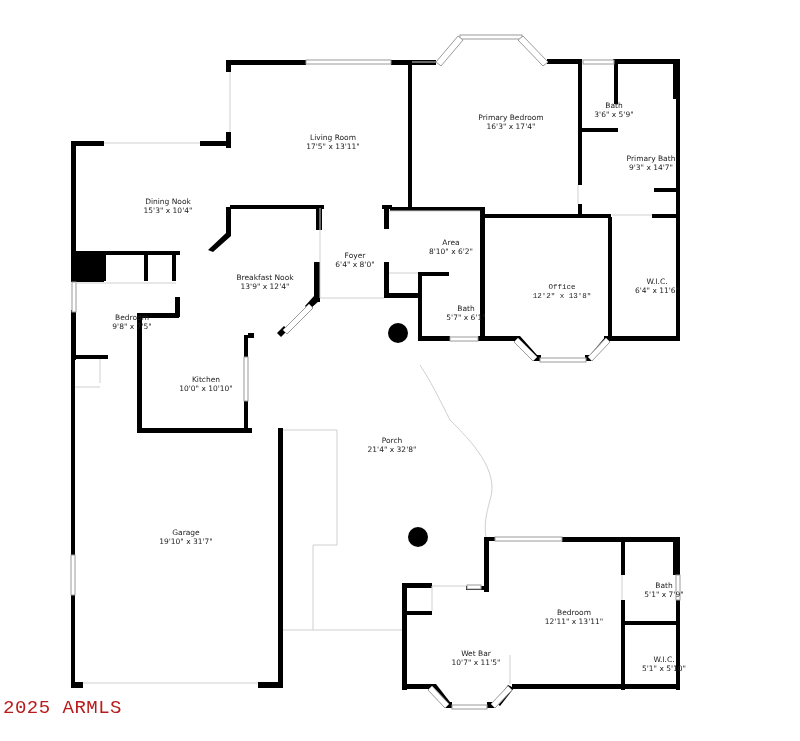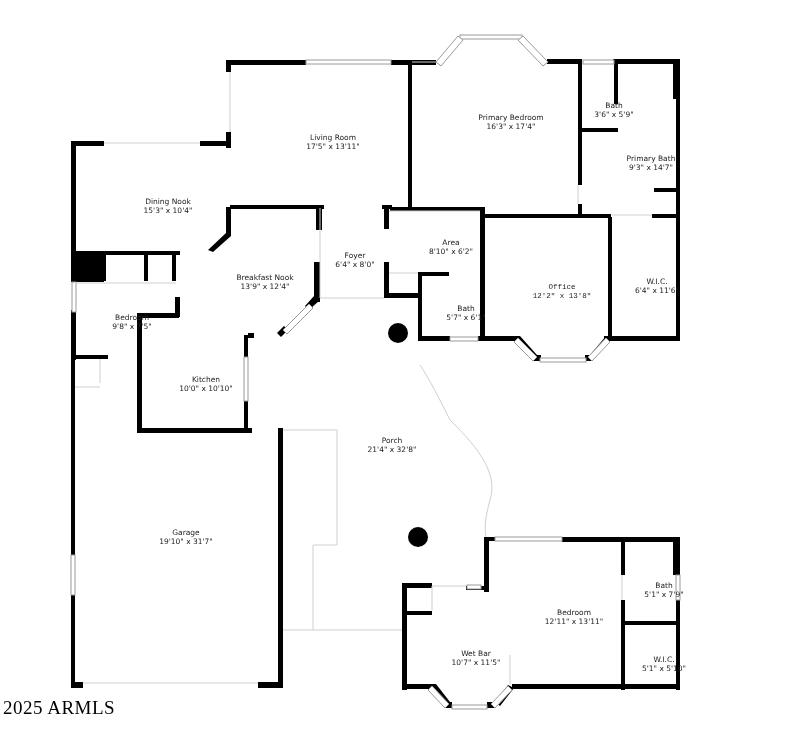--- a/index.html
+++ b/index.html
@@ -3,21 +3,21 @@
   <meta charset="utf-8">
   <style>
     html, body { margin: 0; padding: 0; background: #ffffff; }
     body { width: 800px; height: 741px; overflow: hidden; position: relative; font-family: "DejaVu Sans", sans-serif; }
     #plan { position: absolute; left: 0; top: 0; width: 800px; height: 741px; }
     .wall { fill: #000; }
     .thin { stroke: #cfcfcf; stroke-width: 1; fill: none; }
     .win { fill: #fff; stroke: #9a9a9a; stroke-width: 1; }
     .room-label { position: absolute; text-align: center; font-size: 7.5px; line-height: 9px; color: #222; white-space: nowrap; transform: translateX(-50%); padding-left: 30px; }
     .room-label .nm, .room-label .dm { display: block; }
-    .watermark { position: absolute; left: 3px; top: 697px; font-family: Liberation Serif, serif; font-size: 19px; color: #000000; letter-spacing: 0.5px; }
+    .watermark { position: absolute; left: 3px; top: 697px; font-family: Liberation Mono, monospace; font-size: 19px; color: #b91c1c; letter-spacing: 0.5px; }
   </style>
 </head>
 <body>
 
 <svg id="plan" viewBox="0 0 800 741" xmlns="http://www.w3.org/2000/svg">
 
   <g>
 
     <rect class="wall" x="71" y="141" width="33" height="5"></rect>
     <rect class="wall" x="200" y="141" width="30" height="5"></rect>

